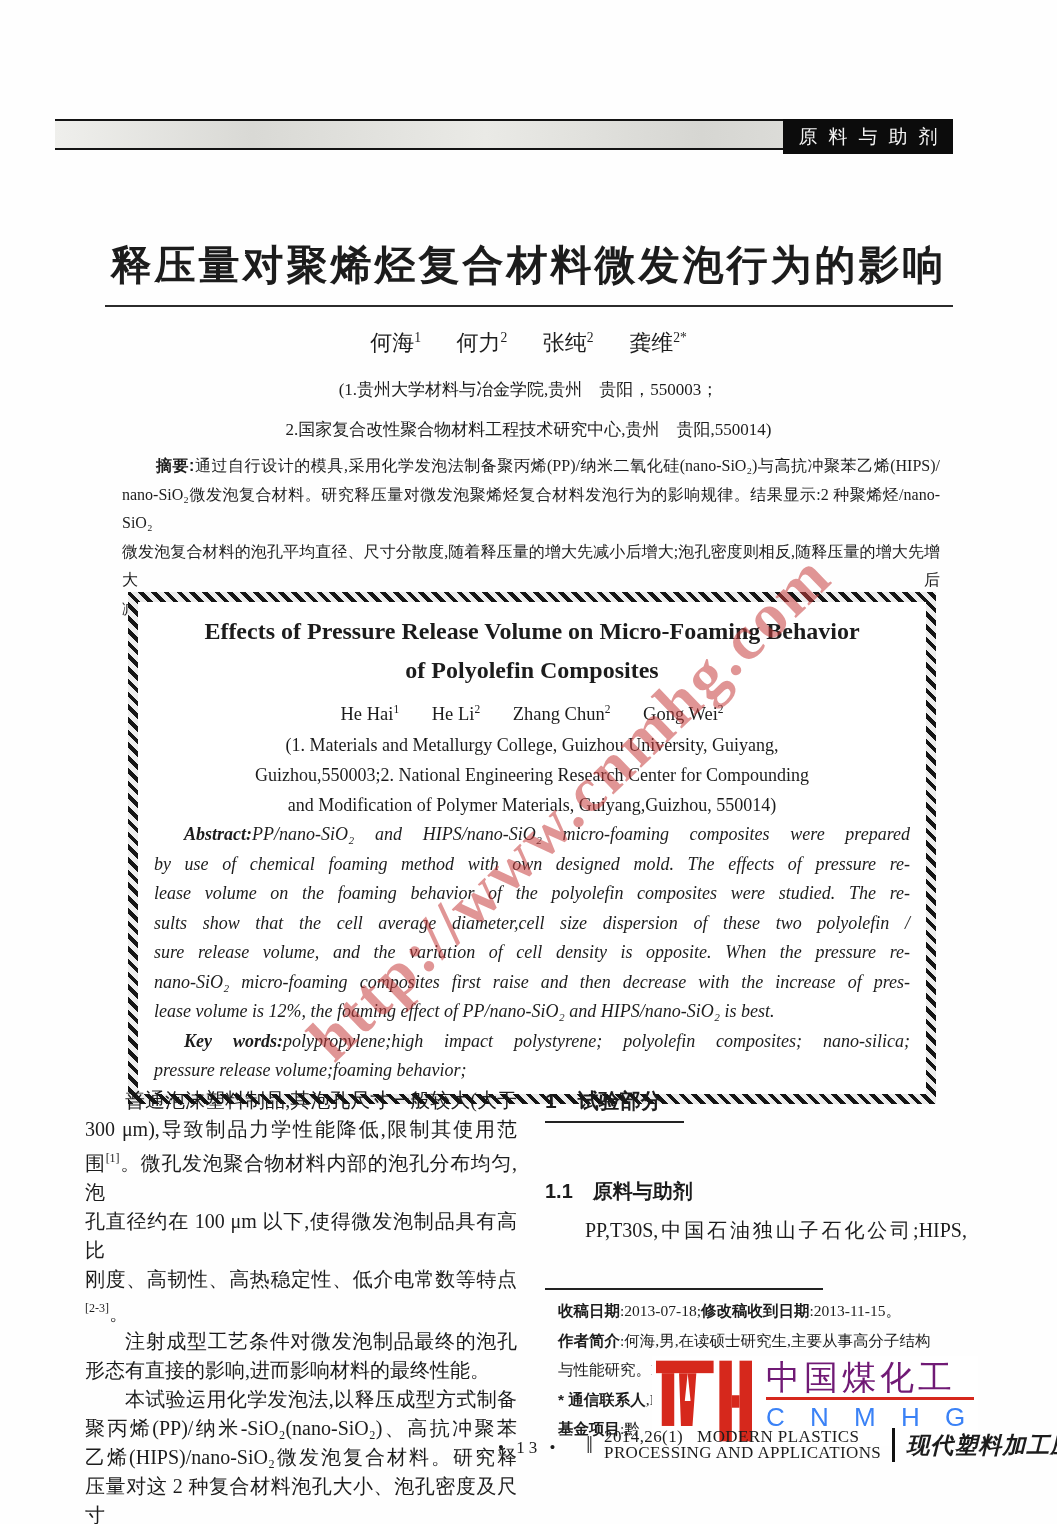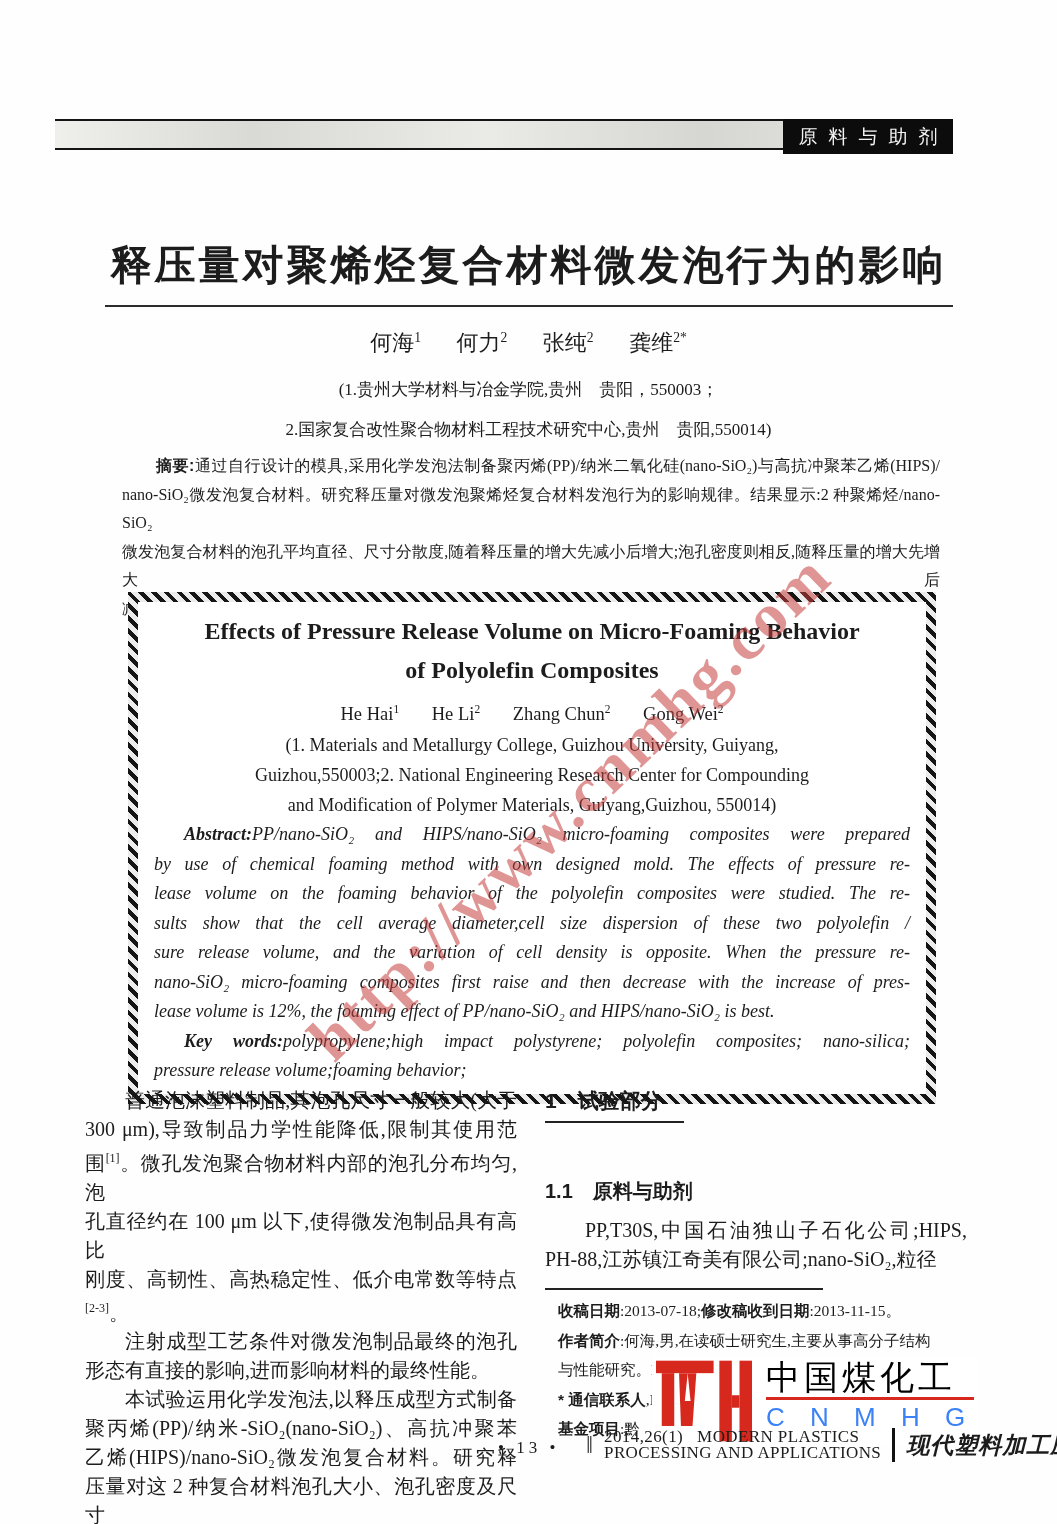--- a/index.html
+++ b/index.html
@@ -166,21 +166,20 @@
     <div class="line">聚丙烯(PP)/纳米-SiO₂(nano-SiO₂)、高抗冲聚苯</div>
     <div class="line">乙烯(HIPS)/nano-SiO₂微发泡复合材料。研究释</div>
     <div class="line">压量对这 2 种复合材料泡孔大小、泡孔密度及尺寸</div>
 
   </div>
 
   <div class="col col-right">
     <div><span class="sec-h">1　试验部分</span></div>
     <div class="sec-sub">1.1　原料与助剂</div>
     <div class="line ind2">PP,T30S,中国石油独山子石化公司;HIPS,</div>
-    <div class="line nolast">PH-88,江苏镇江奇美有限公司;nano-SiO₂,粒径</div>
   </div>
 
   <div class="fn-divider"></div>
   <div class="footnotes">
     <div><span class="blab">收稿日期</span><span>:2013-07-18;</span><span class="blab">修改稿收到日期</span><span>:2013-11-15。</span></div>
     <div><span class="blab">作者简介</span><span>:何海,男,在读硕士研究生,主要从事高分子结构</span></div>
     <div>与性能研究。E-mail:musha205@126.com。</div>
     <div><span class="blab">* 通信联系人</span><span>,E-mail:gw20030501@163.com。</span></div>
     <div><span class="blab">基金项目</span><span>:黔</span></div>
   </div>
@@ -190,21 +189,21 @@
       <g fill="#d6281c">
         <rect x="0" y="2" width="60" height="13"></rect>
         <polygon points="6,15 19,15 19,70 6,70"></polygon>
         <polygon points="24,15 33,15 30,44 36,44 33,15 42,15 38,70 26,70"></polygon>
         <rect x="66" y="2" width="13" height="84"></rect>
         <rect x="87" y="2" width="13" height="84"></rect>
         <rect x="79" y="38" width="8" height="13"></rect>
       </g>
     </svg>
     <div class="logo-texts">
-      <div class="logo-cn" style="color:#000000;">中国煤化工</div>
+      <div class="logo-cn" style="color:#701a75;">中国煤化工</div>
       <div class="logo-rule" style="border-color:#d6281c;"></div>
       <div class="logo-en">C N M H G</div>
     </div>
   </div>
 
   <div class="watermark">http://www.cnmhg.com</div>
 
   <div class="page-num">• 13 •</div>
   <div class="footer-info">
     <span class="dbar">‖</span>

